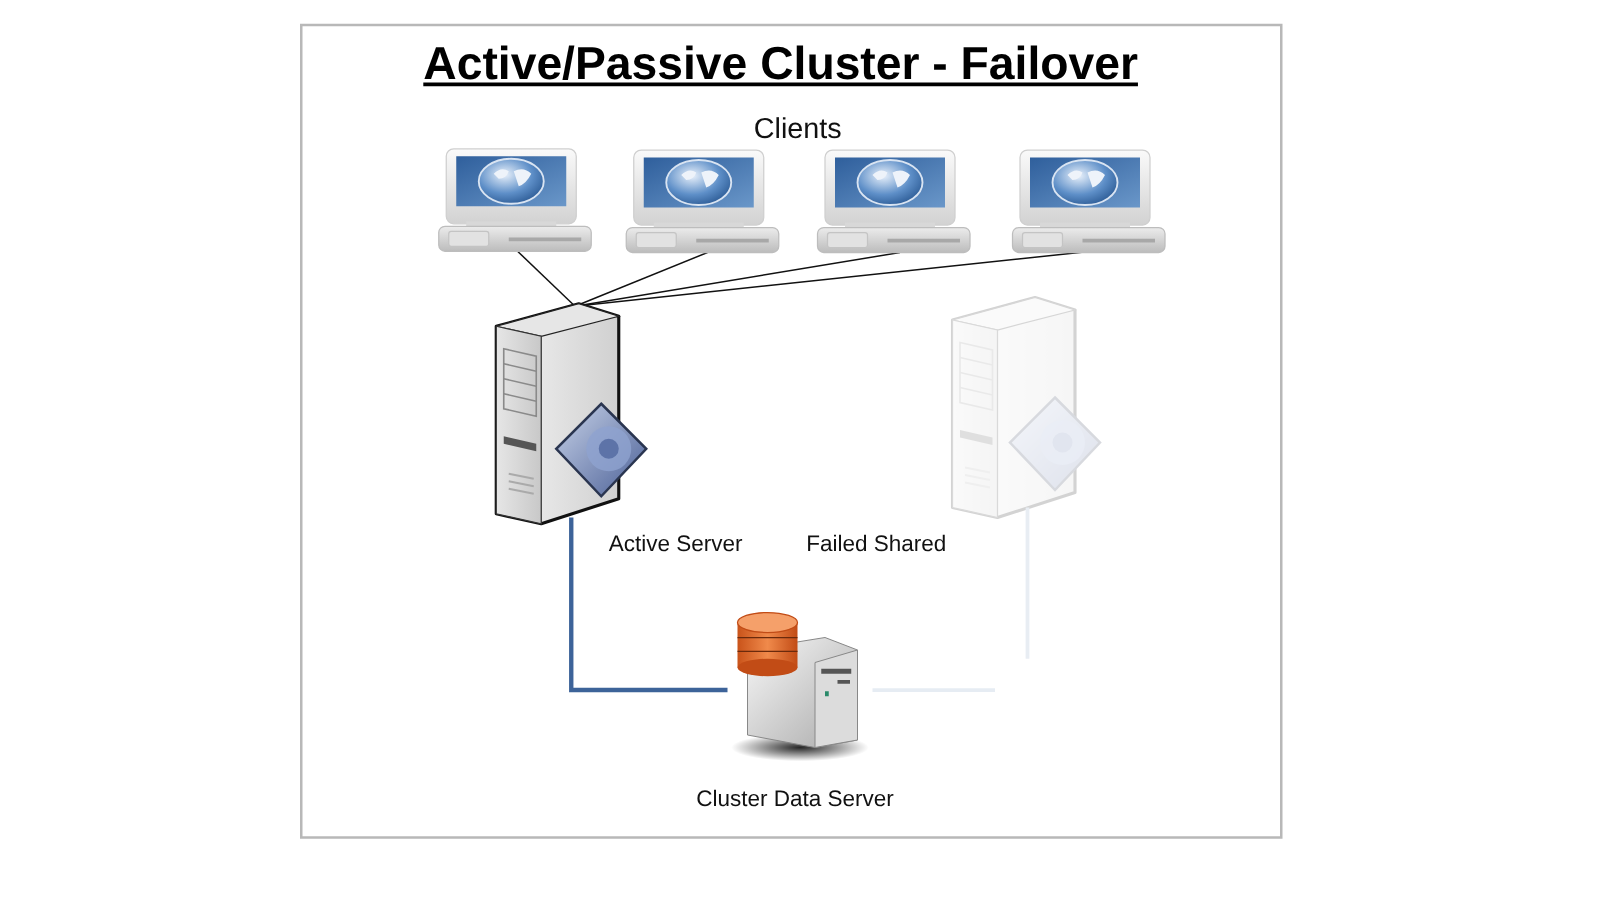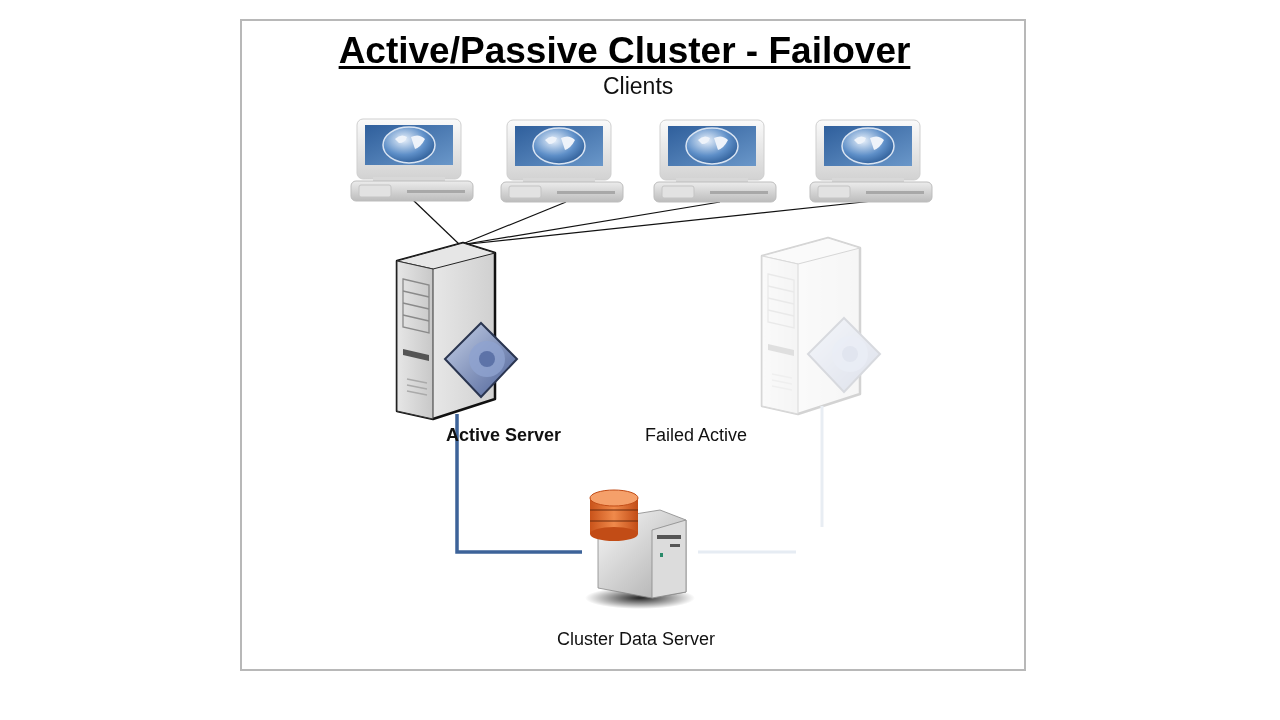--- a/index.html
+++ b/index.html
@@ -4,22 +4,22 @@
 <style>
   html, body { margin:0; padding:0; background:#ffffff; }
   body { width:1280px; height:720px; position:relative; overflow:hidden;
          font-family:"Liberation Sans", sans-serif; }
   .frame { position:absolute; left:240px; top:19px; width:786px; height:652px;
            border:2px solid #b8b8b8; box-sizing:border-box; background:#fff; }
   .title { position:absolute; left:0; top:30px; width:1249px; text-align:center;
            font-size:37px; font-weight:bold; text-decoration:underline; color:#000;
            text-underline-offset:3px; text-decoration-thickness:3px; }
   .label { position:absolute; font-size:18px; color:#111; white-space:nowrap; }
-  .clients-label { left:603px; top:73px; font-size:23px; }
-  .active-label { left:446px; top:425px;font-weight:bold; }
+  .clients-label { left:603px; top:89px; font-size:23px; }
+  .active-label { left:487px; top:425px; }
   .failed-label { left:645px; top:425px; }
   .shared-label { left:557px; top:629px; }
   svg.canvas { position:absolute; left:0; top:0; }
 </style>
 </head>
 <body>
 
 <div class="frame"></div>
 
 <svg class="canvas" width="1280" height="720" viewBox="0 0 1280 720">
@@ -142,14 +142,14 @@
       <line x1="590" y1="510" x2="638" y2="510" stroke="#6b2a0c" stroke-width="1"></line>
       <line x1="590" y1="521" x2="638" y2="521" stroke="#6b2a0c" stroke-width="1"></line>
       <ellipse cx="614" cy="498" rx="24" ry="8" fill="#f5a06a" stroke="#c24c16"></ellipse>
     </g>
   </g>
 </svg>
 
 <div class="title">Active/Passive Cluster - Failover</div>
 <div class="label clients-label">Clients</div>
 <div class="label active-label">Active Server</div>
-<div class="label failed-label">Failed Active</div>
+<div class="label failed-label">Failed Shared</div>
 <div class="label shared-label">Cluster Data Server</div>
 
 </body></html>

